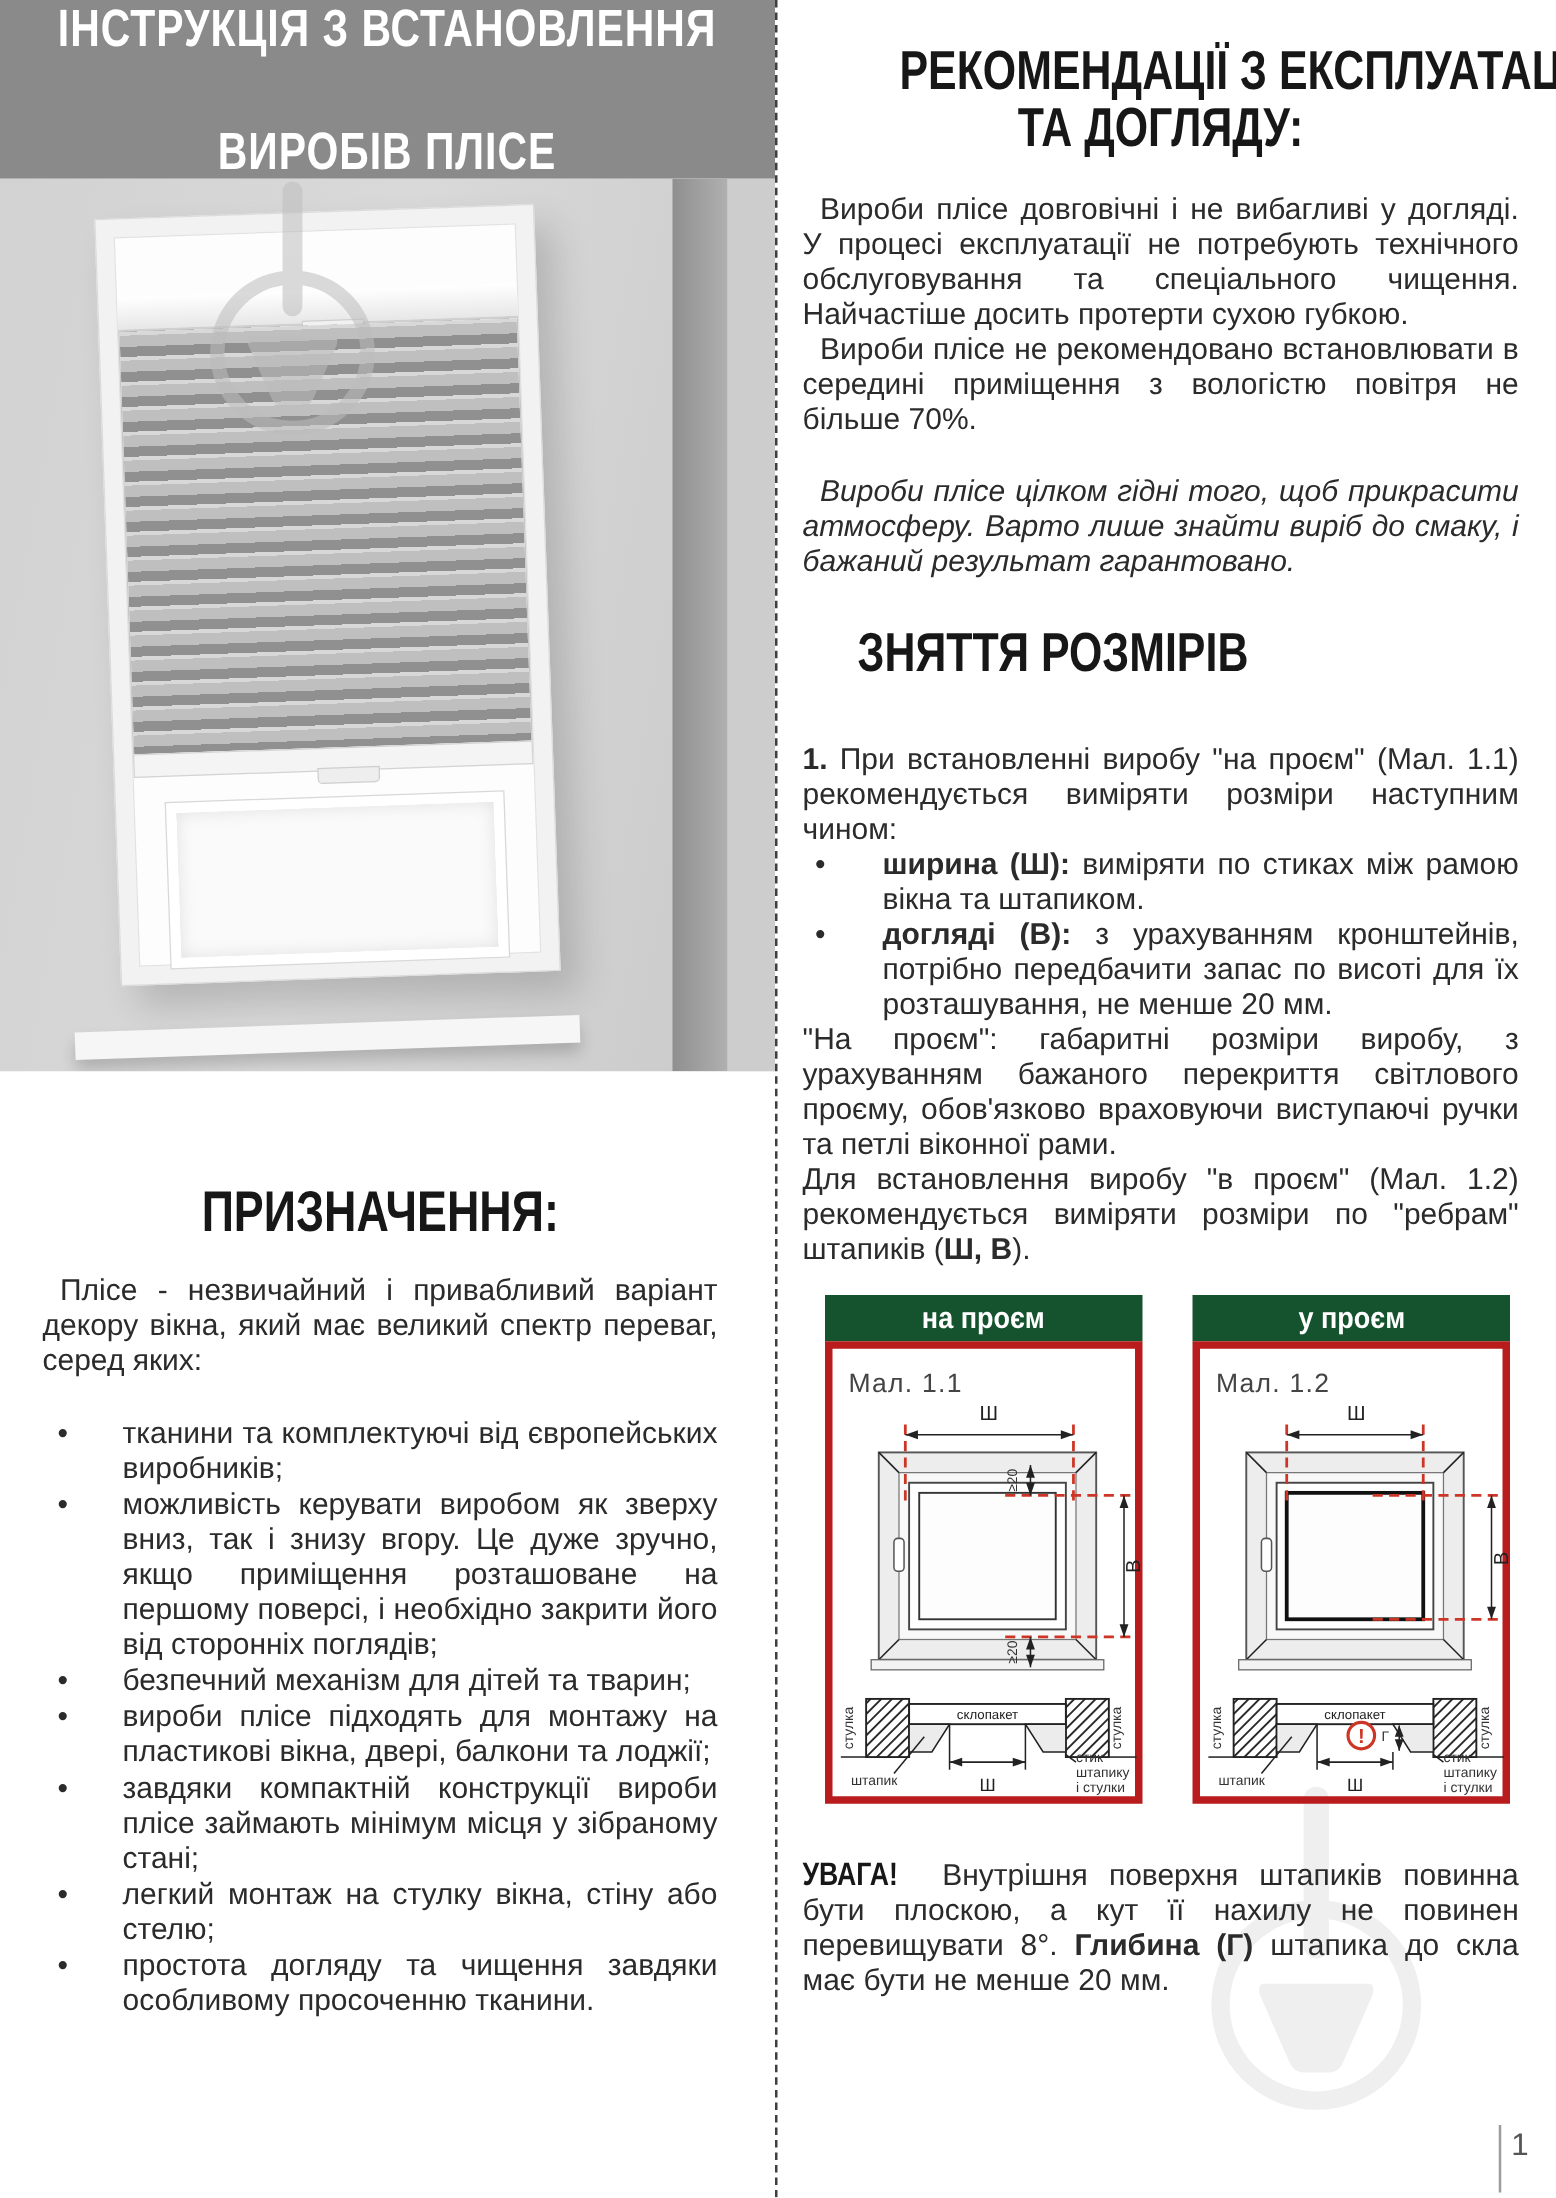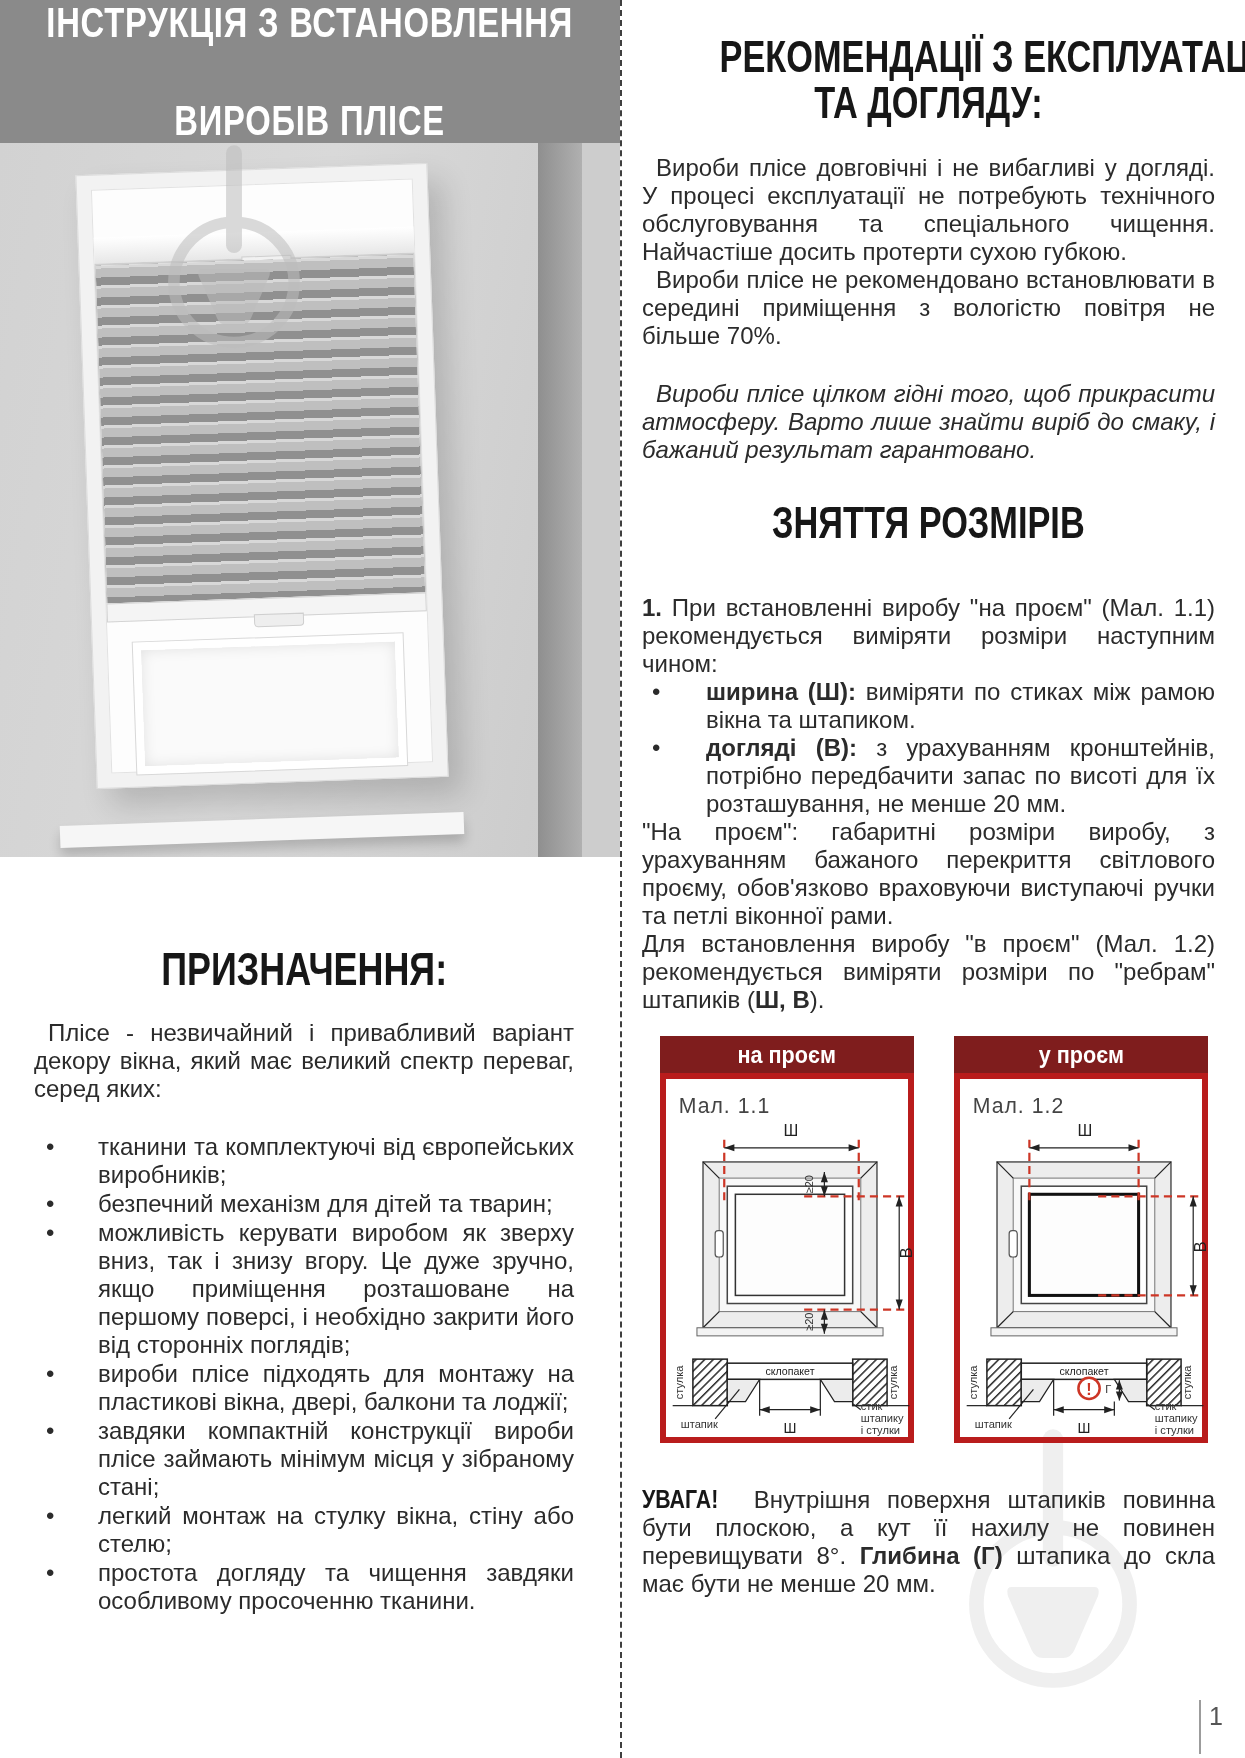--- a/index.html
+++ b/index.html
@@ -55,31 +55,31 @@
   .purpose .intro { margin-top:26px; text-indent:14px; }
   .purpose ul { margin-top:30px; list-style:none; }
   .purpose li { position:relative; padding-left:64px; margin-bottom:1px; }
   .purpose li::before { content:"•"; position:absolute; left:12px; top:0; font-size:24px; }
 
   
   .care-hd { margin-top:34px; text-align:center; font-size:44px; line-height:46px; }
   .p-care1 { margin-top:28px; text-indent:14px; }
   .p-care2 { margin-top:0; text-indent:14px; }
   .p-care3 { margin-top:30px; font-style:italic; text-indent:14px; }
-  .meas-hd { margin-top:36px; text-align:center; font-size:44px; line-height:46px; }
+  .meas-hd { margin-top:36px; text-align:left; font-size:44px; line-height:46px; }
   .p-step  { margin-top:48px; }
   .meas-list { list-style:none; }
   .meas-list li { position:relative; padding-left:64px; }
   .meas-list li::before { content:"•"; position:absolute; left:10px; top:0; font-size:24px; }
   .p-note { margin-top:0; }
 
   
   .panels { margin-top:22px; margin-left:18px; display:flex; gap:40px; }
   .panel { width:254px; }
-  .panel-head { height:37px; background:#7f1d1d; color:#fff; display:flex; align-items:center; justify-content:center; }
+  .panel-head { height:37px; background:#14532d; color:#fff; display:flex; align-items:center; justify-content:center; }
   .panel-head .ph { font-size:24px; line-height:24px; font-weight:bold; display:inline-block; transform:scaleX(0.9); }
   .panel-body { border:6px solid #b91c1c; background:transparent; }
   .diag { display:block; width:250px; height:358px; }
   .diag text { font-family:"Liberation Sans", sans-serif; fill:#333; }
   .diag .fig { font-size:21px; fill:#444; letter-spacing:1px; }
   .diag .dim { font-size:16px; fill:#222; }
   .diag .sm  { font-size:11px; fill:#333; }
   .diag .smd { font-size:10.5px; fill:#222; }
   .dln { stroke:#222; stroke-width:1.2; fill:none; }
   .arr { fill:#222; stroke:none; }
@@ -128,22 +128,22 @@
         <div class="glass"></div>
       </div>
       <div class="sill"></div>
     </div>
 
     <div class="purpose">
       <div class="hd"><span class="cond">ПРИЗНАЧЕННЯ:</span></div>
       <p class="body-text intro">Плісе - незвичайний і привабливий варіант декору вікна, який має великий спектр переваг, серед яких:</p>
       <ul class="body-text">
         <li>тканини та комплектуючі від європейських виробників;</li>
+        <li>можливість керувати виробом як зверху вниз, так і знизу вгору. Це дуже зручно, якщо приміщення розташоване на першому поверсі, і необхідно закрити його від сторонніх поглядів;</li>
         <li>безпечний механізм для дітей та тварин;</li>
-        <li>можливість керувати виробом як зверху вниз, так і знизу вгору. Це дуже зручно, якщо приміщення розташоване на першому поверсі, і необхідно закрити його від сторонніх поглядів;</li>
         <li>вироби плісе підходять для монтажу на пластикові вікна, двері, балкони та лоджії;</li>
         <li>завдяки компактній конструкції вироби плісе займають мінімум місця у зібраному стані;</li>
         <li>легкий монтаж на стулку вікна, стіну або стелю;</li>
         <li>простота догляду та чищення завдяки особливому просоченню тканини.</li>
       </ul>
     </div>
   </div>
 
   <div class="divider"></div>
 

